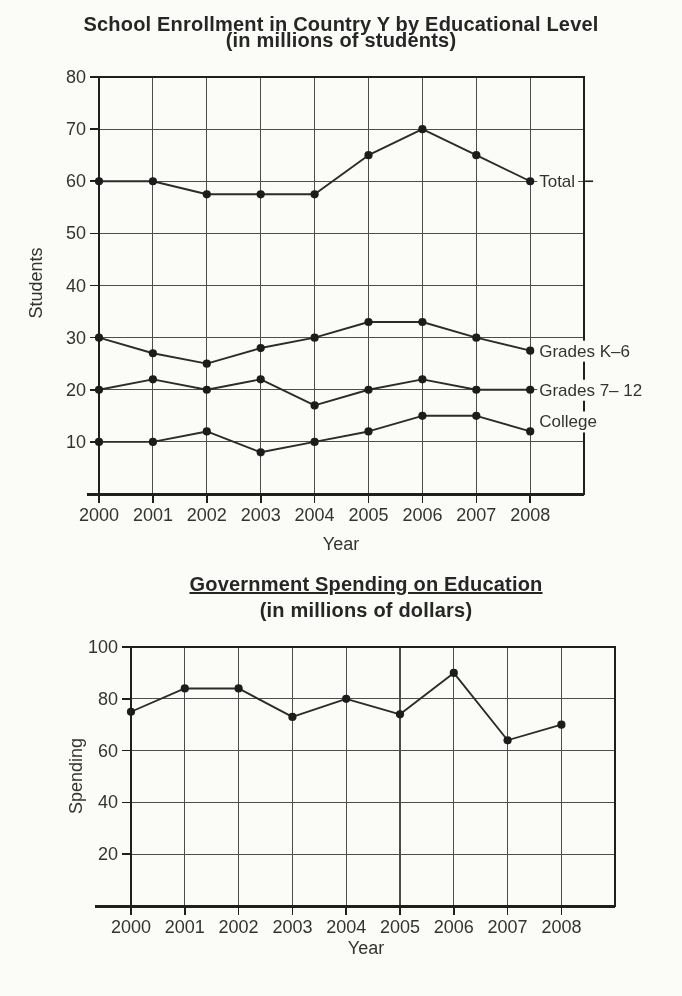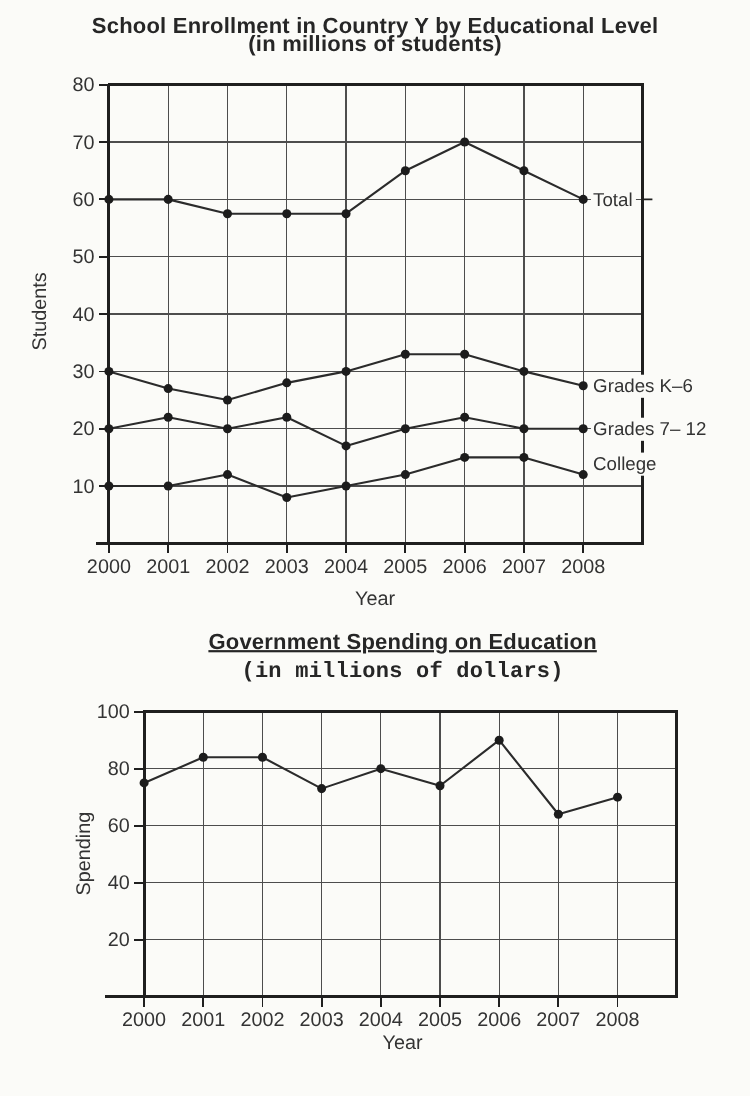--- a/index.html
+++ b/index.html
@@ -13,21 +13,21 @@
   }
   .abs{position:absolute;}
   .chart-title{
     left:0;width:682px;text-align:center;
     font-size:20px;font-weight:bold;line-height:25px;color:#262626;
     letter-spacing:0.2px;
   }
   .t1{top:12px;}
   .s1{top:28px;}
   .t2{top:572px;left:52px;width:628px;text-decoration:underline;}
-  .s2{top:598px;left:52px;width:628px;font-family:Liberation Mono, monospace;}
+  .s2{top:598px;left:52px;width:628px;}
   .axis-title{
     font-size:18px;color:#333;
   }
   .x1{top:534px;left:0;width:682px;text-align:center;}
   .x2{top:938px;left:52px;width:628px;text-align:center;}
   .ylab{transform:translate(-50%,-50%) rotate(-90deg);white-space:nowrap;}
   .y1{top:283px;left:36px;}
   .y2{top:776px;left:76px;}
   svg{position:absolute;top:0;left:0;}
   svg text{font-family:"Liberation Sans", sans-serif;fill:#333;}

